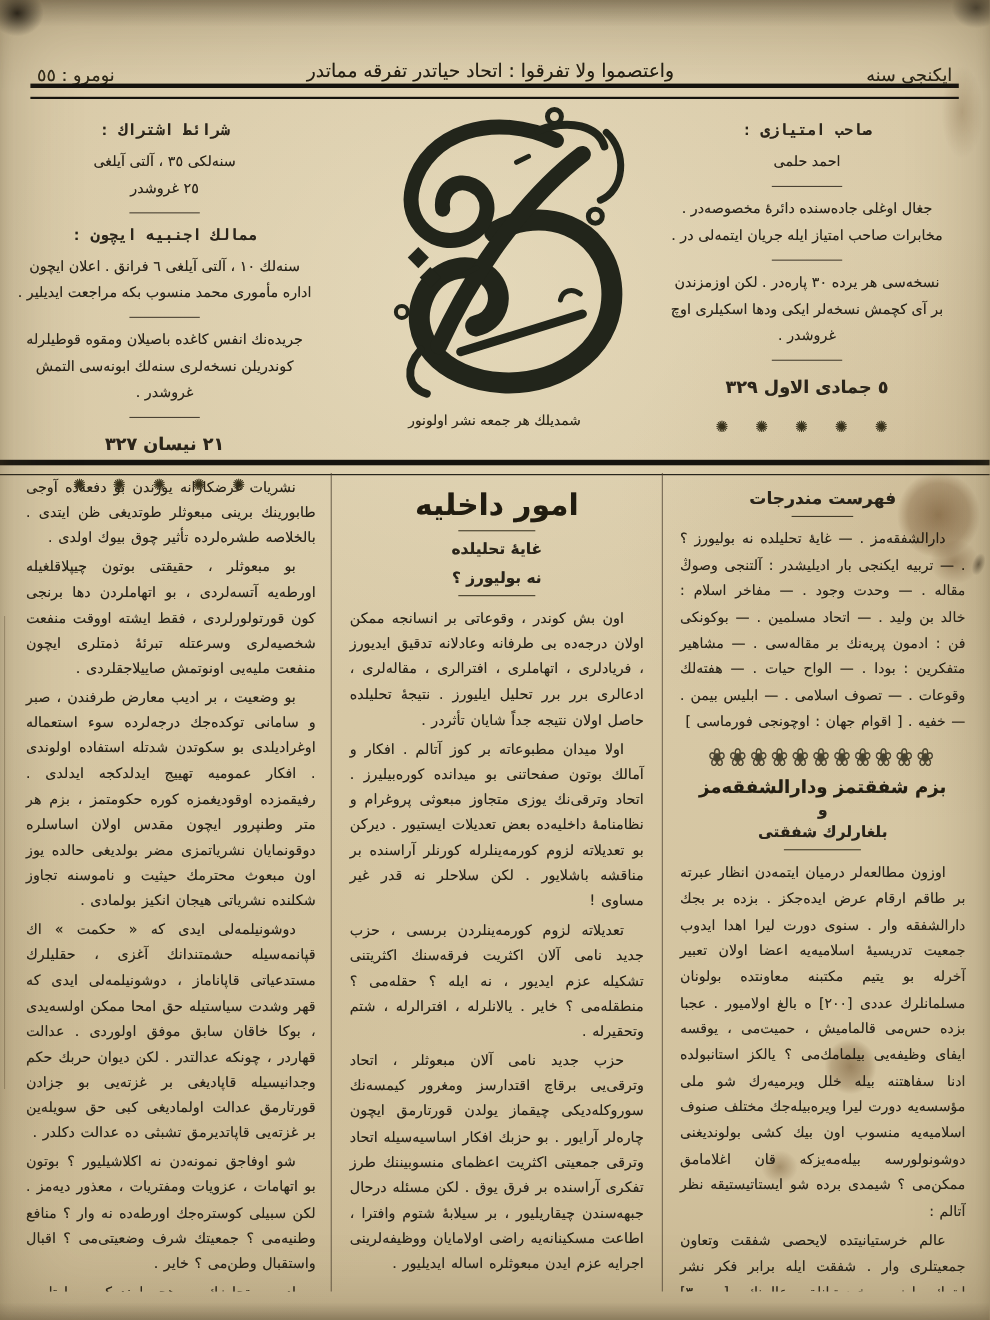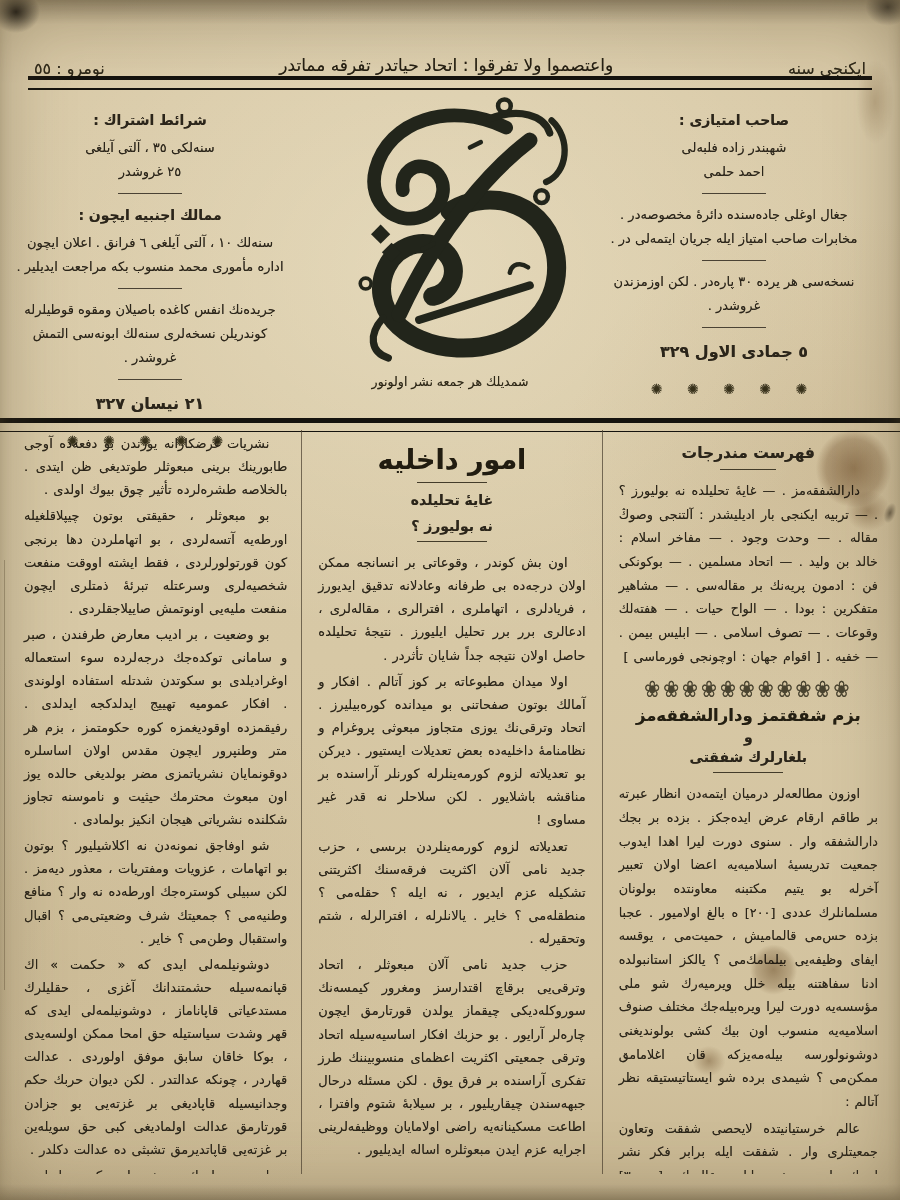--- a/index.html
+++ b/index.html
@@ -21,21 +21,21 @@
     display:flex;align-items:flex-end;justify-content:space-between;padding:0 34px;}
   .year{font-size:16px;color:#2e2818;}
   .motto{font-size:17px;font-weight:normal;letter-spacing:.5px;color:#262013;
     border-bottom:1px solid rgba(50,42,25,.0);padding-bottom:2px;}
   .issue{font-size:16px;color:#2e2818;}
   .rule-top{position:absolute;top:76px;left:28px;right:28px;height:8px;
     border-top:4px solid #15130e;border-bottom:2px solid #15130e;}
   
   .mast{position:absolute;top:86px;left:0;right:0;height:332px;}
   .mast-col{position:absolute;top:22px;width:300px;text-align:center;font-size:13px;line-height:1.85;}
-  .mast-col .h{font-size:14px;font-weight:bold;margin-bottom:2px;}
+  .mast-col .h{font-size:14px;font-weight:bold;margin-bottom:2px;font-family:Liberation Mono, monospace;}
   .mast-left{left:0;}
   .mast-right{left:584px;}
   .sep{width:64px;border-top:1px solid #4a4234;margin:9px auto;}
   .date-line{font-size:16px;font-weight:bold;margin-top:8px;}
   .rosettes{font-size:14px;letter-spacing:10px;color:#363019;margin-top:10px;white-space:nowrap;}
   .mast-center{position:absolute;left:300px;top:0;width:300px;height:332px;text-align:center;}
   .emblem{margin-top:2px;}
   .weekly{font-size:12.5px;margin-top:-4px;color:#2e2817;}
   .rule-mid{position:absolute;top:418px;left:0;right:0;height:8px;
     border-top:5px solid #15130e;border-bottom:1px solid #15130e;}
@@ -146,27 +146,27 @@
             <rect x="66" y="152" width="15" height="15" transform="rotate(45 73.5 159.5)"></rect>
             <rect x="78" y="172" width="15" height="15" transform="rotate(45 85.5 179.5)"></rect>
           </g>
         </svg>
       </div>
       <div class="weekly">شمديلك هر جمعه نشر اولونور</div>
     </div>
 
     <div class="mast-col mast-right">
       <div class="h">صاحب امتيازى :</div>
-      <div>شهبندر زاده فلبه‌لى</div>
       <div>احمد حلمى</div>
       <div class="sep"></div>
       <div>جغال اوغلى جاده‌سنده دائرهٔ مخصوصه‌در .</div>
       <div>مخابرات صاحب امتياز ايله جريان ايتمه‌لى در .</div>
       <div class="sep"></div>
       <div>نسخه‌سى هر يرده ٣٠ پاره‌در . لكن اوزمزندن</div>
+      <div>بر آى كچمش نسخه‌لر ايكى ودها اسكيلرى اوچ</div>
       <div>غروشدر .</div>
       <div class="sep"></div>
       <div class="date-line">٥ جمادى الاول ٣٢٩</div>
       <div class="rosettes">✺ ✺ ✺ ✺ ✺</div>
     </div>
   </div>
 
   <div class="rule-mid"></div>
 
   <main class="columns">
@@ -195,22 +195,22 @@
       <p class="body-text">اولا ميدان مطبوعاته بر كوز آتالم . افكار و آمالك بوتون صفحاتنى بو ميدانده كوره‌بيليرز . اتحاد وترقى‌نك يوزى متجاوز مبعوثى پروغرام و نظامنامهٔ داخليه‌ده بعض تعديلات ايستيور . ديركن بو تعديلاته لزوم كورمه‌ينلرله كورنلر آراسنده بر مناقشه باشلايور . لكن سلاحلر نه قدر غير مساوى !</p>
       <p class="body-text">تعديلاته لزوم كورمه‌ينلردن برىسى ، حزب جديد نامى آلان اكثريت فرقه‌سنك اكثريتنى تشكيله عزم ايديور ، نه ايله ؟ حقله‌مى ؟ منطقله‌مى ؟ خاير . يالانلرله ، افترالرله ، شتم وتحقيرله .</p>
       <p class="body-text">حزب جديد نامى آلان مبعوثلر ، اتحاد وترقى‌يى برقاچ اقتدارسز ومغرور كيمسه‌نك سوروكله‌ديكى چيقماز يولدن قورتارمق ايچون چاره‌لر آرايور . بو حزبك افكار اساسيه‌سيله اتحاد وترقى جمعيتى اكثريت اعظماى منسوبيننك طرز تفكرى آراسنده بر فرق يوق . لكن مسئله درحال جبهه‌سندن چيقاريليور ، بر سيلابهٔ شتوم وافترا ، اطاعت مسكينانه‌يه راضى اولامايان ووظيفه‌لرينى اجرايه عزم ايدن مبعوثلره اساله ايديليور .</p>
 
     </section>
 
     <section class="col col-cont">
       <p class="body-text">نشريات غرضكارانه يوزندن بو دفعه‌ده آوجى طابورينك برينى مبعوثلر طوتديغى ظن ايتدى . بالخلاصه طشره‌لرده تأثير چوق بيوك اولدى .</p>
       <p class="body-text">بو مبعوثلر ، حقيقتى بوتون چيپلاقلغيله اورطه‌يه آتسه‌لردى ، بو اتهاملردن دها برنجى كون قورتولورلردى ، فقط ايشته اووقت منفعت شخصيه‌لرى وسرعتله تبرئهٔ ذمتلرى ايچون منفعت مليه‌يى اونوتمش صاييلاجقلردى .</p>
       <p class="body-text">بو وضعيت ، بر اديب معارض طرفندن ، صبر و سامانى توكده‌جك درجه‌لرده سوء استعماله اوغراديلدى بو سكوتدن شدتله استفاده اولوندى . افكار عموميه تهييج ايدلدكجه ايدلدى . رفيقمزده اوقوديغمزه كوره حكومتمز ، بزم هر متر وطنپرور ايچون مقدس اولان اساسلره دوقونمايان نشرياتمزى مضر بولديغى حالده يوز اون مبعوث محترمك حيثيت و ناموسنه تجاوز شكلنده نشرياتى هيجان انكيز بولمادى .</p>
+      <p class="body-text">دوشونيلمه‌لى ايدى كه « حكمت » اك قپانمه‌سيله حشمتندانك آغزى ، حقليلرك مستدعياتى قاپاناماز ، دوشونيلمه‌لى ايدى كه قهر وشدت سياستيله حق امحا ممكن اولسه‌يدى ، بوكا خاقان سابق موفق اولوردى . عدالت قهاردر ، چونكه عدالتدر . لكن ديوان حربك حكم وجدانيسيله قاپاديغى بر غزته‌يى بو جزادن قورتارمق عدالت اولماديغى كبى حق سويله‌ين بر غزته‌يى قاپاتديرمق تشبثى ده عدالت دكلدر .</p>
       <p class="body-text">شو اوفاجق نمونه‌دن نه اكلاشيليور ؟ بوتون بو اتهامات ، عزويات ومفتريات ، معذور ديه‌مز . لكن سبيلى كوستره‌جك اورطه‌ده نه وار ؟ منافع وطنيه‌مى ؟ جمعيتك شرف وضعيتى‌مى ؟ اقبال واستقبال وطن‌مى ؟ خاير .</p>
-      <p class="body-text">دوشونيلمه‌لى ايدى كه « حكمت » اك قپانمه‌سيله حشمتندانك آغزى ، حقليلرك مستدعياتى قاپاناماز ، دوشونيلمه‌لى ايدى كه قهر وشدت سياستيله حق امحا ممكن اولسه‌يدى ، بوكا خاقان سابق موفق اولوردى . عدالت قهاردر ، چونكه عدالتدر . لكن ديوان حربك حكم وجدانيسيله قاپاديغى بر غزته‌يى بو جزادن قورتارمق عدالت اولماديغى كبى حق سويله‌ين بر غزته‌يى قاپاتديرمق تشبثى ده عدالت دكلدر .</p>
       <p class="body-text">اديب متجاوزك بو هجوملرنده‌كى مرارتلر ، اكر « بو وطنى بز قورتاردق ، اكر ايسترايسه‌ك ياقارز ، ايسترايسه‌ك ييقارز ، سزه نه اوليور ؟ » وياخود « بزدن ماعدا نه وطنپرور ، نه ناموسلى ، نه عاقل ، نه سياسى كيمسه يوقدر ، سزك وظيفه‌كز ، هر ديديكمزه اطاعتدر . »</p>
     </section>
   </main>
 
   <div class="stain stain1"></div>
   <div class="stain stain1b"></div>
   <div class="stain stain2"></div>
   <div class="stain stain3"></div>
   <div class="stain stain4"></div>
   <div class="stain mark6"></div>

